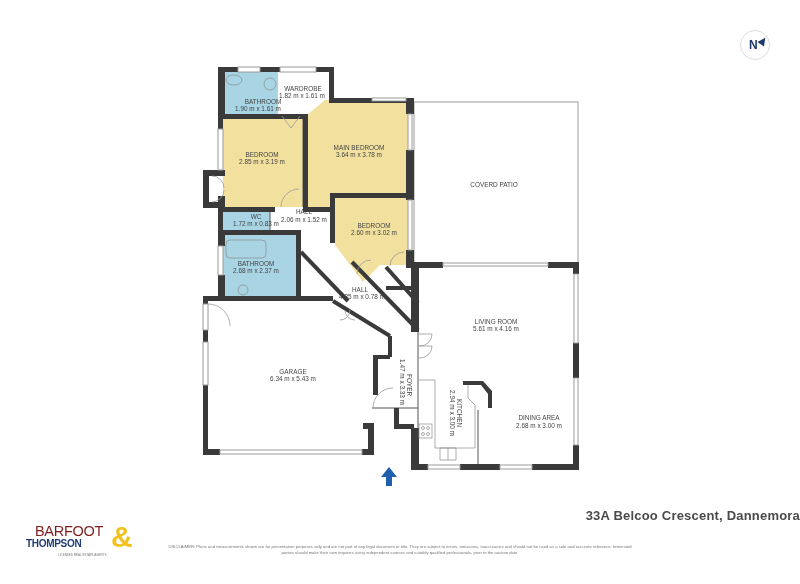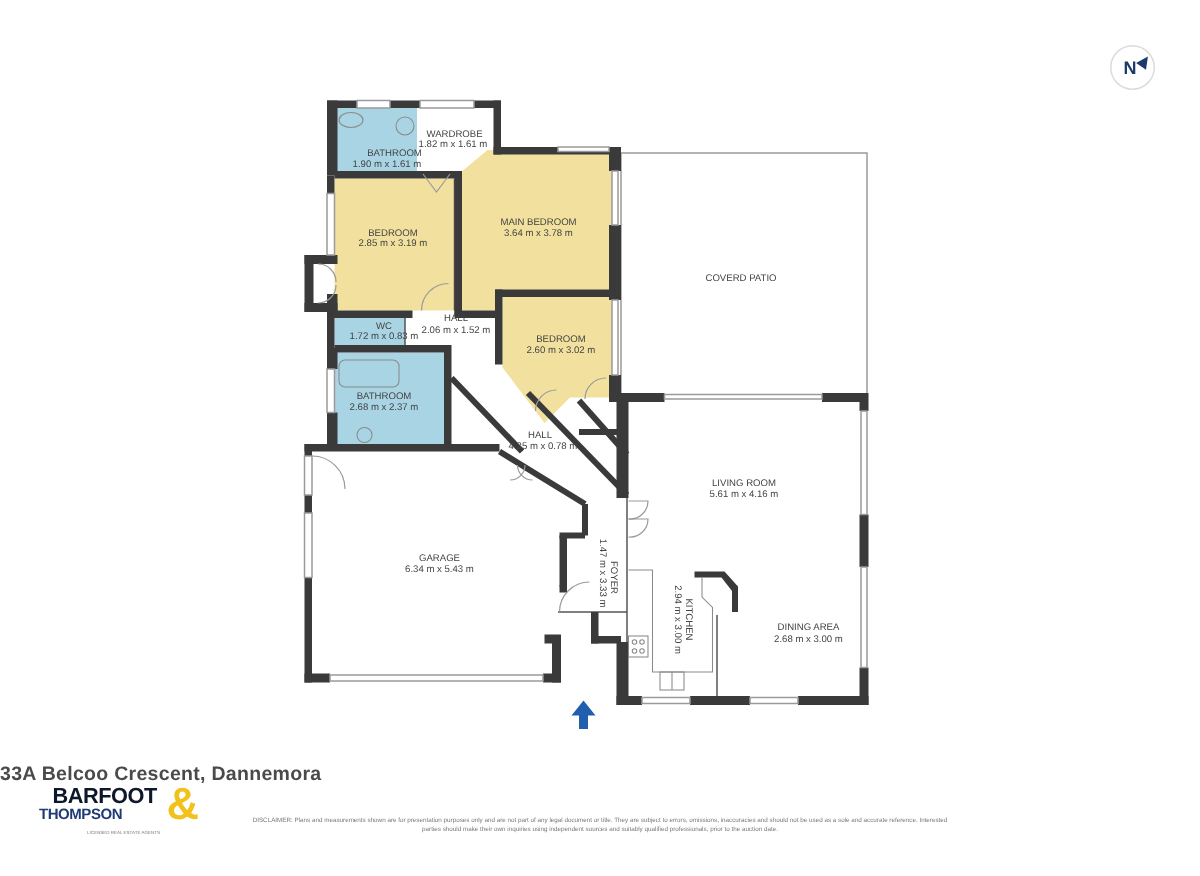--- a/index.html
+++ b/index.html
@@ -2,23 +2,23 @@
 <html><head>
 <meta charset="utf-8">
 <style>
   html, body { margin:0; padding:0; background:#ffffff; }
   body { width:800px; height:584px; position:relative; overflow:hidden; font-family:"Liberation Sans", sans-serif; }
   #plan { position:absolute; left:0; top:0; width:800px; height:584px; }
   .room-label { font-family:"Liberation Sans", sans-serif; font-size:6.4px; fill:#444; text-anchor:middle; }
   .compass { position:absolute; left:740px; top:30px; width:30px; height:30px; border:1px solid #dcdcdc; border-radius:50%; box-sizing:border-box; }
   .compass-n { position:absolute; left:8px; top:7px; font-size:12px; font-weight:bold; color:#1c3a6b; font-family:"Liberation Sans", sans-serif; }
   .compass-arrow { position:absolute; left:18px; top:6px; width:0; height:0; border-left:4px solid transparent; border-right:4px solid transparent; border-bottom:8px solid #1c3a6b; transform:rotate(35deg); }
-  .address { position:absolute; left:0; width:800px; top:508px; text-align:left; font-size:13px; font-weight:bold; color:#4a4a4a; font-family:"Liberation Sans", sans-serif; letter-spacing:0.2px; }
+  .address { position:absolute; left:0; width:800px; top:508px; text-align:right; font-size:13px; font-weight:bold; color:#4a4a4a; font-family:"Liberation Sans", sans-serif; letter-spacing:0.2px; }
   .logo { position:absolute; left:26px; top:524px; width:120px; height:40px; }
-  .logo-line1 { position:absolute; left:9px; top:0px; font-size:14.5px; font-weight:bold; color:#0f172a; line-height:14px; letter-spacing:-0.3px; font-family:"Liberation Sans", sans-serif; }
+  .logo-line1 { position:absolute; left:9px; top:0px; font-size:14.5px; font-weight:normal; color:#7f1d1d; line-height:14px; letter-spacing:-0.3px; font-family:"Liberation Sans", sans-serif; }
   .logo-line2 { position:absolute; left:0px; top:13px; font-size:10px; font-weight:bold; color:#1f3b73; line-height:14px; letter-spacing:-0.3px; font-family:"Liberation Sans", sans-serif; }
   .logo-amp { position:absolute; left:85px; top:-2px; font-size:30px; font-weight:bold; color:#f2c21b; line-height:30px; font-family:"Liberation Sans", sans-serif; }
   .logo-tag { position:absolute; left:32px; top:29px; font-size:3px; color:#777; font-family:"Liberation Sans", sans-serif; }
   .disclaimer { position:absolute; left:165px; top:544px; width:470px; font-size:4.2px; color:#777; line-height:6px; text-align:center; font-family:"Liberation Sans", sans-serif; }
 </style>
 </head>
 <body>
 
 <svg id="plan" viewBox="0 0 800 584" xmlns="http://www.w3.org/2000/svg">
 

